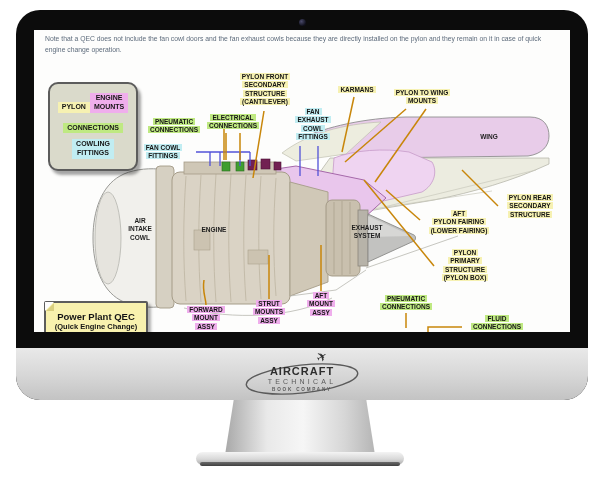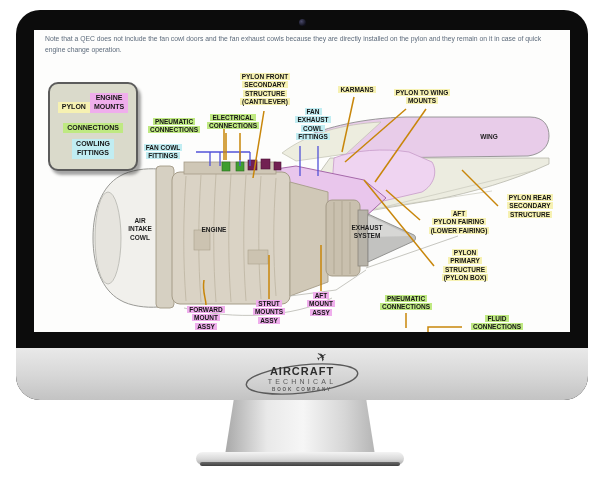--- a/index.html
+++ b/index.html
@@ -188,20 +188,26 @@
 ASSY</span></div>
           <div class="callout" style="left: 261px; top: 262px; width: 52px;"><span class="hl" style="background: rgb(239, 174, 236);">AFT
 MOUNT
 ASSY</span></div>
           <div class="callout" style="left: 330px; top: 265px; width: 84px;"><span class="hl" style="background: rgb(191, 233, 130);">PNEUMATIC
 CONNECTIONS</span></div>
           <div class="callout" style="left: 426px; top: 285px; width: 74px;"><span class="hl" style="background: rgb(191, 233, 130);">FLUID
 CONNECTIONS</span></div>
         </div>
 
+      <div class="sticky">
+        <div class="fold"></div>
+        <div class="fold2"></div>
+        <div class="sticky-title">Power Plant QEC</div>
+        <div class="sticky-sub">(Quick Engine Change)</div>
+      </div>
 
     </div>
 
     <div class="chin">
       <div class="brand">
         <svg width="160" height="48" viewBox="0 0 160 48">
           <ellipse cx="80" cy="28" rx="56" ry="14" fill="none" stroke="#5a5a5a" stroke-width="1.4" transform="rotate(-6 80 28)"></ellipse>
           <text x="96" y="13" font-size="13" fill="#333" transform="rotate(-32 96 10)">✈</text>
           <text x="80" y="24" text-anchor="middle" font-size="11" font-weight="bold" fill="#2e2e2e" letter-spacing="1" font-family="Liberation Sans, sans-serif">AIRCRAFT</text>
           <text x="80" y="33" text-anchor="middle" font-size="7" fill="#5a5a5a" letter-spacing="3.2" font-family="Liberation Sans, sans-serif">TECHNICAL</text>

